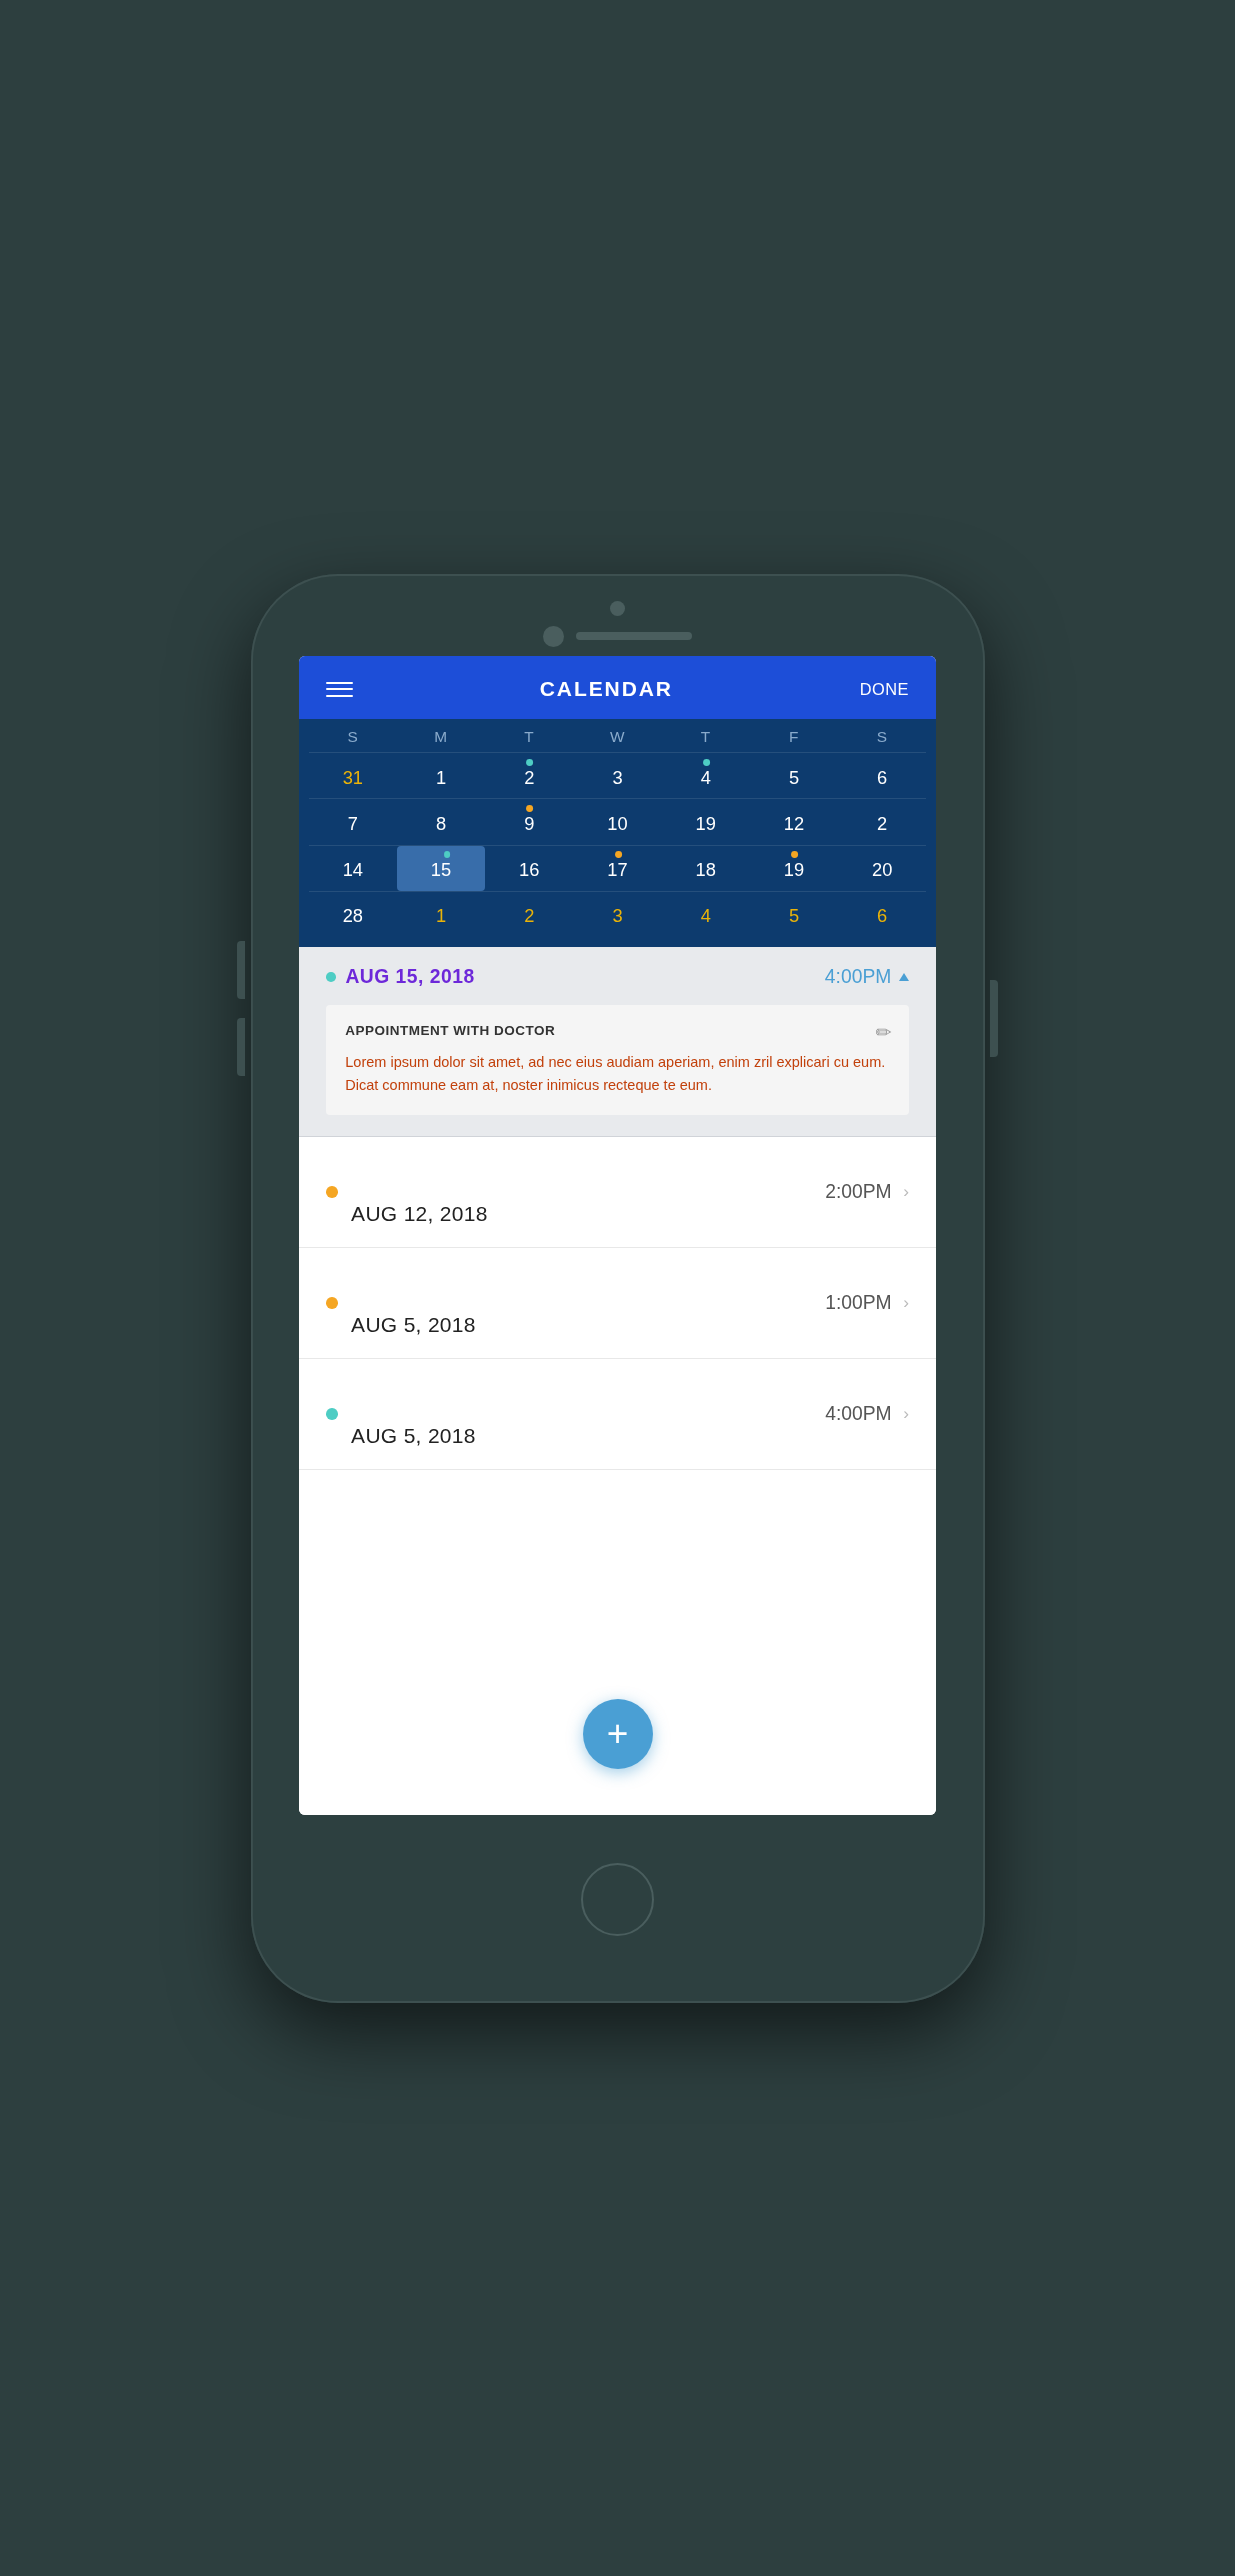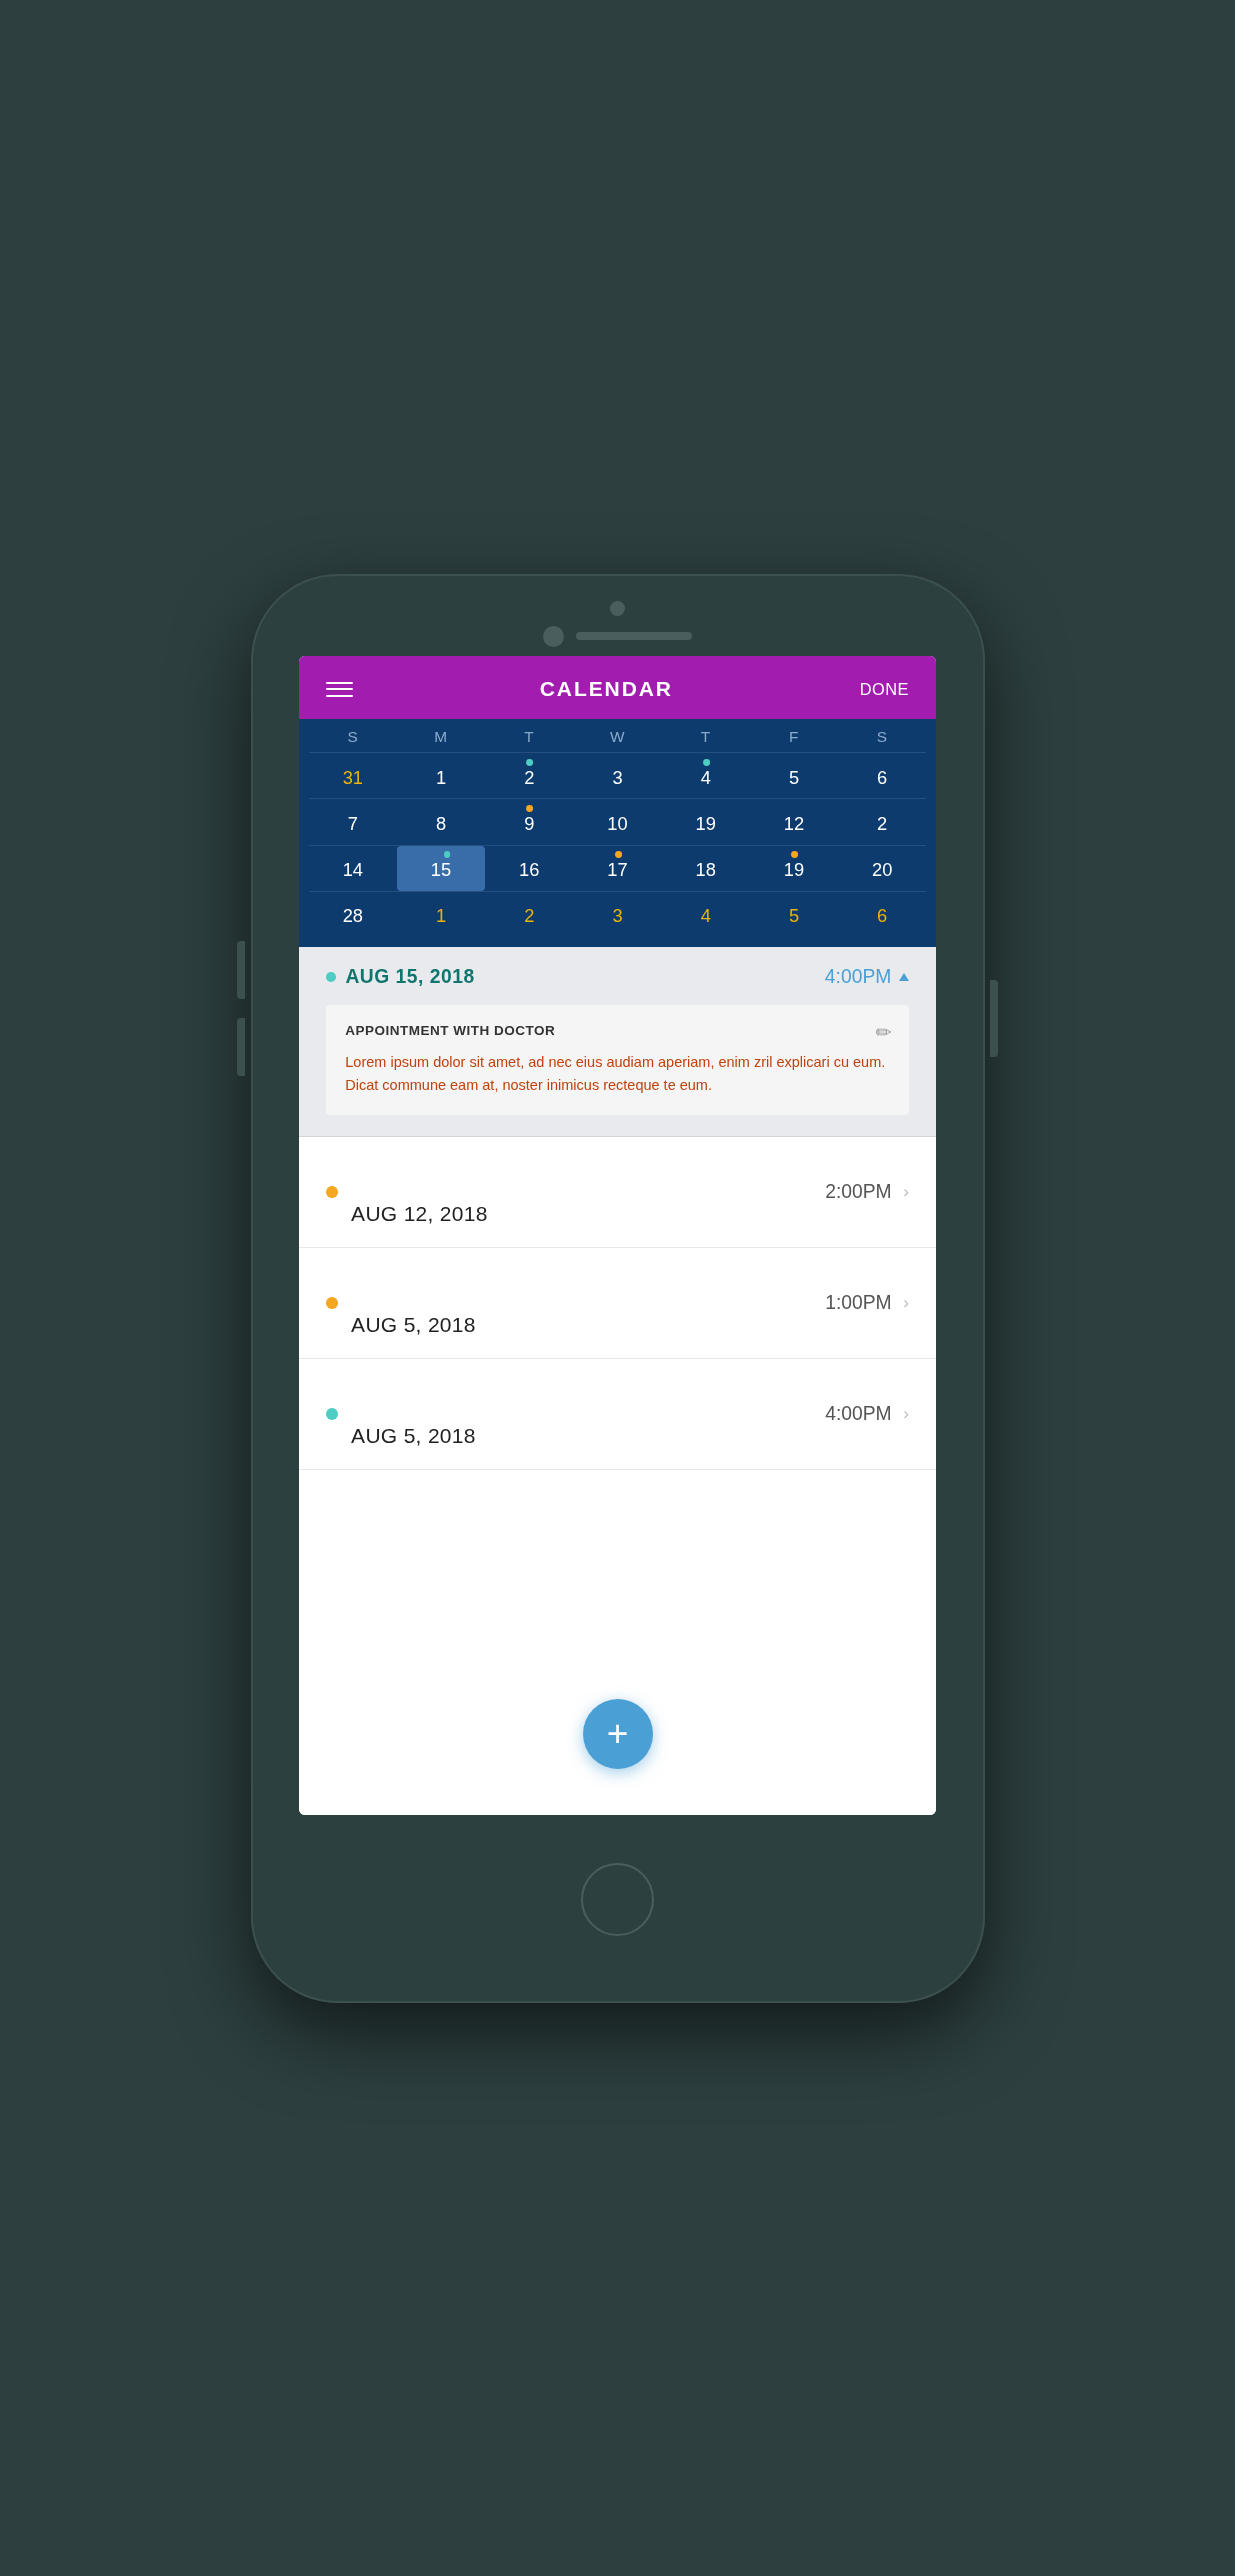--- a/index.html
+++ b/index.html
@@ -65,21 +65,21 @@
       background: #f0f0f0;
       overflow: hidden;
       border-radius: 5.8px;
       display: flex;
       flex-direction: column;
       position: relative;
     }
 
     
     .cal-header {
-      background: #a21caf;
+      background: #1d4ed8;
       padding: 21px 27px 17.4px;
       display: flex;
       align-items: center;
       justify-content: space-between;
       text-align: right;
     }
     .hamburger-icon {
       display: flex;
       flex-direction: column;
       gap: 4.8px;
@@ -178,21 +178,21 @@
       gap: 9.7px;
     }
     .event-dot-large {
       width: 9.7px;
       height: 9.7px;
       border-radius: 50%;
       background: #4ecdc4;
       flex-shrink: 0;
     }
     .event-date-text {
-      color: #0f766e;
+      color: #6d28d9;
       font-size: 19.3px;
       font-weight: 600;
       letter-spacing: 0.5px;
     }
     .event-time-row {
       display: flex;
       align-items: center;
       gap: 7.7px;
       color: #4a9fd4;
       font-size: 19.3px;

